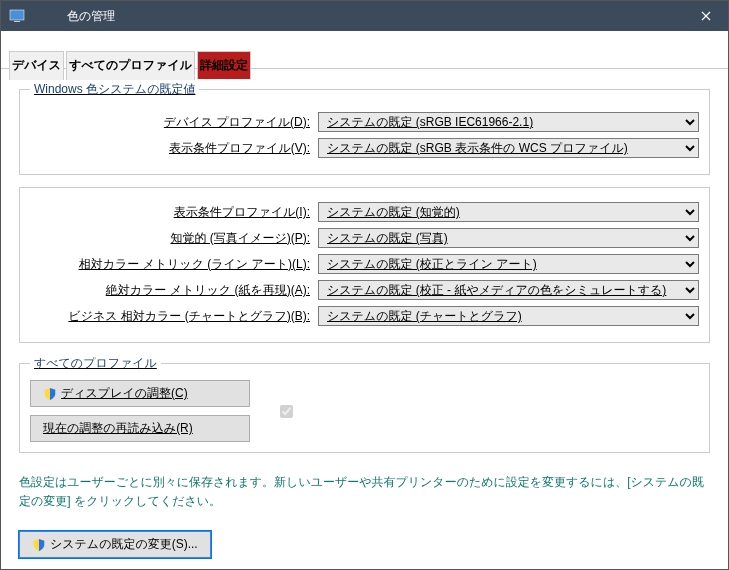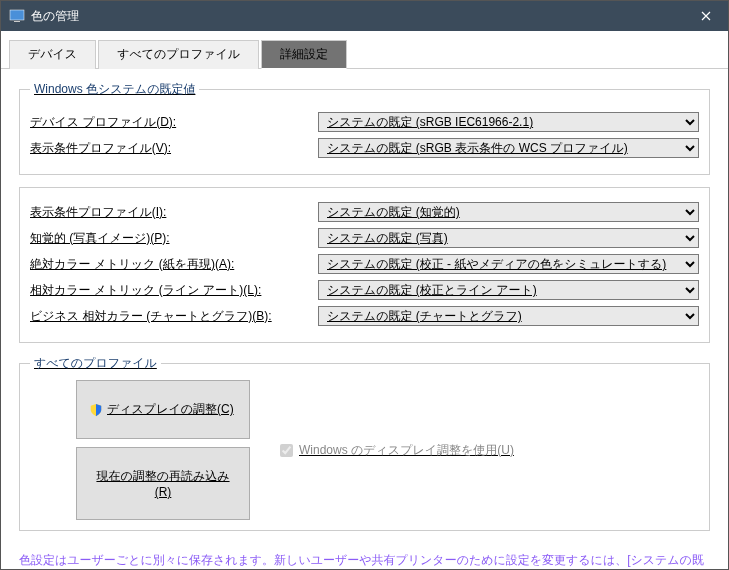--- a/index.html
+++ b/index.html
@@ -1,38 +1,38 @@
 <!DOCTYPE html>
 <html><head>
 <meta charset="utf-8">
 <style>
 * { box-sizing: border-box; margin: 0; padding: 0; font-family: "Yu Gothic UI", "Meiryo UI", sans-serif; font-size: 12px; }
 body { background: #f0f0f0; width: 729px; height: 570px; display: flex; flex-direction: column; border: 1px solid #555; }
-.titlebar { background: #3b4b5b; color: #fff; height: 30px; display: flex; align-items: center; padding: 0 8px; }
+.titlebar { background: #3b4b5b; color: #fff; height: 30px; display: flex; align-items: center; padding: 0 8px; gap: 36px; }
 .titlebar .icon { width: 16px; height: 16px; margin-right: 6px; display: inline-flex; }
 .titlebar .title { flex: 1; font-size: 12px; }
 .titlebar .close { width: 45px; height: 30px; display: flex; align-items: center; justify-content: center; cursor: pointer; margin-right: -8px; }
 .content { flex: 1; background: #fff; padding: 0; display: flex; flex-direction: column; }
 .tabs { display: flex; border-bottom: 1px solid #ccc; padding: 8px 8px 0 8px; background: #fff; }
-.tab { padding: 5px 18px; border: 1px solid #ccc; border-bottom: none; margin-right: 2px; background: #f0f0f0; cursor: pointer; position: relative; top: 1px; }
-.tab.active { background: #737373; border-bottom: 1px solid #fff; }
+.tab { padding: 5px 2px; border: 1px solid #ccc; border-bottom: none; margin-right: 2px; background: #f0f0f0; cursor: pointer; position: relative; top: 12px; font-weight: bold; }
+.tab.active { background: #b91c1c; border-bottom: 1px solid #fff; }
 .body { padding: 12px 18px; flex: 1; overflow: auto; }
 fieldset { border: 1px solid #ccc; margin-bottom: 12px; padding: 8px 10px 10px 10px; text-decoration: underline; }
 legend { padding: 0 4px; color: #1a3e6e; }
 .row { display: flex; align-items: center; margin: 6px 0; gap: 8px; }
-.row label { width: 280px; color: #000; }
+.row label { width: 280px; color: #000; text-align: right; }
 .row select { flex: 1; height: 20px; border: 1px solid #7a7a7a; background: #e9e9e9; padding: 0 4px; }
-.btn { border: 1px solid #adadad; background: #e1e1e1; padding: 20px 12px; cursor: pointer; display: inline-flex; align-items: center; gap: 4px; min-height: 24px; margin-left: 46px; }
+.btn { border: 1px solid #adadad; background: #e1e1e1; padding: 4px 12px; cursor: pointer; display: inline-flex; align-items: center; gap: 4px; min-height: 24px; }
 .btn.focused { border: 1px solid #3b82f6; outline: 1px solid #0078d7; }
 .shield { width: 14px; height: 14px; display: inline-flex; }
 .display-group { display: flex; gap: 30px; }
 .display-left { display: flex; flex-direction: column; gap: 8px; width: 220px; }
 .checkbox-row { display: flex; align-items: center; gap: 6px; color: #888; }
 .checkbox-row input { accent-color: #888; }
-.note { color: #8b5cf6; margin: 20px 0; line-height: 1.6; }
+.note { color: #0f766e; margin: 20px 0; line-height: 1.6; }
 </style>
 </head>
 <body>
 
 <div class="titlebar">
   <span class="icon">
     <svg viewBox="0 0 16 16">
         <rect x="1" y="2" width="14" height="10" fill="#4a90d9" stroke="#fff" stroke-width="0.5"></rect>
         <rect x="5" y="13" width="6" height="1" fill="#ccc"></rect>
       </svg>
@@ -69,26 +69,26 @@
     <fieldset>
       <div class="row">
           <label>表示条件プロファイル(I):</label>
           <select><option>システムの既定 (知覚的)</option></select>
         </div>
       <div class="row">
           <label>知覚的 (写真イメージ)(P):</label>
           <select><option>システムの既定 (写真)</option></select>
         </div>
       <div class="row">
+          <label>相対カラー メトリック (ライン アート)(L):</label>
+          <select><option>システムの既定 (校正とライン アート)</option></select>
+        </div>
+      <div class="row">
           <label>絶対カラー メトリック (紙を再現)(A):</label>
           <select><option>システムの既定 (校正 - 紙やメディアの色をシミュレートする)</option></select>
-        </div>
-      <div class="row">
-          <label>相対カラー メトリック (ライン アート)(L):</label>
-          <select><option>システムの既定 (校正とライン アート)</option></select>
         </div>
       <div class="row">
           <label>ビジネス 相対カラー (チャートとグラフ)(B):</label>
           <select><option>システムの既定 (チャートとグラフ)</option></select>
         </div>
     </fieldset>
 
     <fieldset>
       <legend>すべてのプロファイル</legend>
       <div class="display-group">
@@ -101,21 +101,20 @@
                 </svg>
               </span>
             <span>ディスプレイの調整(C)</span>
           </button>
           <button class="btn">
             <span>現在の調整の再読み込み(R)</span>
           </button>
         </div>
         <div class="checkbox-row">
           <input type="checkbox" checked="" disabled="" style="">
-          <span>Windows のディスプレイ調整を使用(U)</span>
         </div>
       </div>
     </fieldset>
 
     <div class="note">色設定はユーザーごとに別々に保存されます。新しいユーザーや共有プリンターのために設定を変更するには、[システムの既定の変更] をクリックしてください。</div>
 
     <button class="btn focused">
       <span class="shield">
           <svg viewBox="0 0 16 16">
             <path d="M8 1 L14 3 V8 C14 12 8 15 8 15 C8 15 2 12 2 8 V3 Z" fill="#ffd83b"></path>

